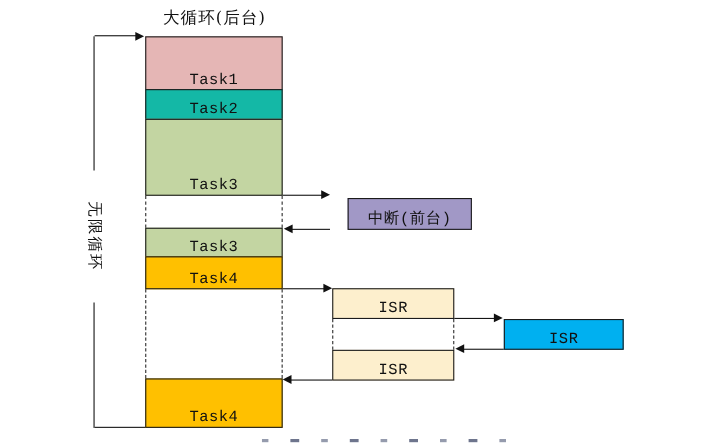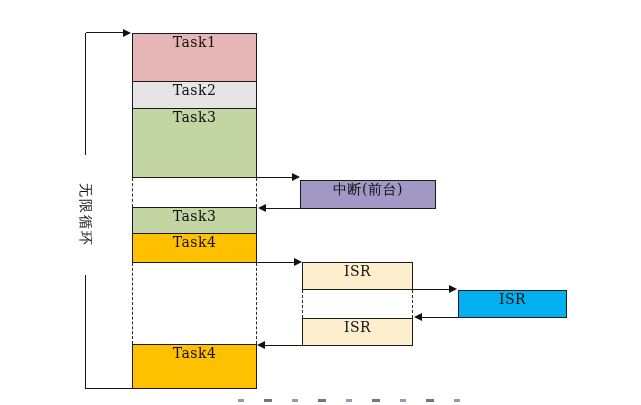--- a/index.html
+++ b/index.html
@@ -2,30 +2,30 @@
 <html><head>
 <meta charset="utf-8">
 <style>
   html,body{margin:0;padding:0;background:#fff;}
   #stage{
     position:relative;width:641px;height:405px;background:#ffffff;
     font-family:"DejaVu Serif","Liberation Serif",serif;color:#111;overflow:hidden;
   }
   .box{
     position:absolute;box-sizing:border-box;border:1.5px solid #1b1b1b;
-    display:flex;align-items:flex-start;justify-content:center;
-    font-size:14px;letter-spacing:.5px;
+    display:flex;align-items:flex-end;justify-content:center;
+    font-size:14px;letter-spacing:.5px;font-family:Liberation Mono, monospace;
   }
   .task1{left:132px;top:33px;width:125px;height:49px;background:#e5b6b5;}
-  .task2{left:132px;top:81px;width:125px;height:28px;background:#e5e5e5;}
+  .task2{left:132px;top:81px;width:125px;height:28px;background:#14b8a6;}
   .task3a{left:132px;top:108px;width:125px;height:70px;background:#c3d5a2;}
   .task3b{left:132px;top:207px;width:125px;height:27px;background:#c3d5a2;}
   .task4a{left:132px;top:233px;width:125px;height:30px;background:#ffc000;}
   .task4b{left:132px;top:344px;width:125px;height:45px;background:#ffc000;}
-  .intbox{left:300px;top:180px;width:136px;height:29px;background:#a198c6;}
+  .intbox{left:316px;top:180px;width:113px;height:29px;background:#a198c6;}
   .isr1{left:302px;top:262px;width:111px;height:28px;background:#fdefcd;}
   .isrn{left:458px;top:290px;width:109px;height:28px;background:#00b0f0;}
   .isr2{left:302px;top:318px;width:111px;height:28px;background:#fdefcd;}
 
   .hline{position:absolute;height:0;border-top:1.5px solid #151515;}
   .vline{position:absolute;width:0;border-left:1.5px solid #151515;}
   .vdash{position:absolute;width:0;border-left:1.3px dashed #2a2a2a;}
   .ah{position:absolute;width:0;height:0;border-top:4.5px solid transparent;border-bottom:4.5px solid transparent;}
   .ah.r{border-left:8px solid #111;}
   .ah.l{border-right:8px solid #111;}
@@ -48,20 +48,21 @@
     display:flex;gap:20px;align-items:flex-start;overflow:hidden;
   }
   .caption-marks i{display:block;width:6px;height:3px;background:#7a8298;opacity:.8;}
   .caption-marks i:nth-child(2n){background:#4a5270;width:8px;}
 </style>
 </head>
 <body>
 
 <div id="stage">
 
+  <div class="title">大循环(后台)</div>
 
   <div class="vline" style="left:85.25px;top:33px;height:356px;"></div>
   <div class="hline" style="left:86px;top:32.25px;width:39px;"></div>
   <div class="ah r" style="left:123px;top:28.5px;"></div>
   <div class="hline" style="left:86px;top:387.75px;width:47px;"></div>
   <div class="loop-label">无限循环</div>
 
   <div class="box task1">
     <span>Task1</span>
   </div>

